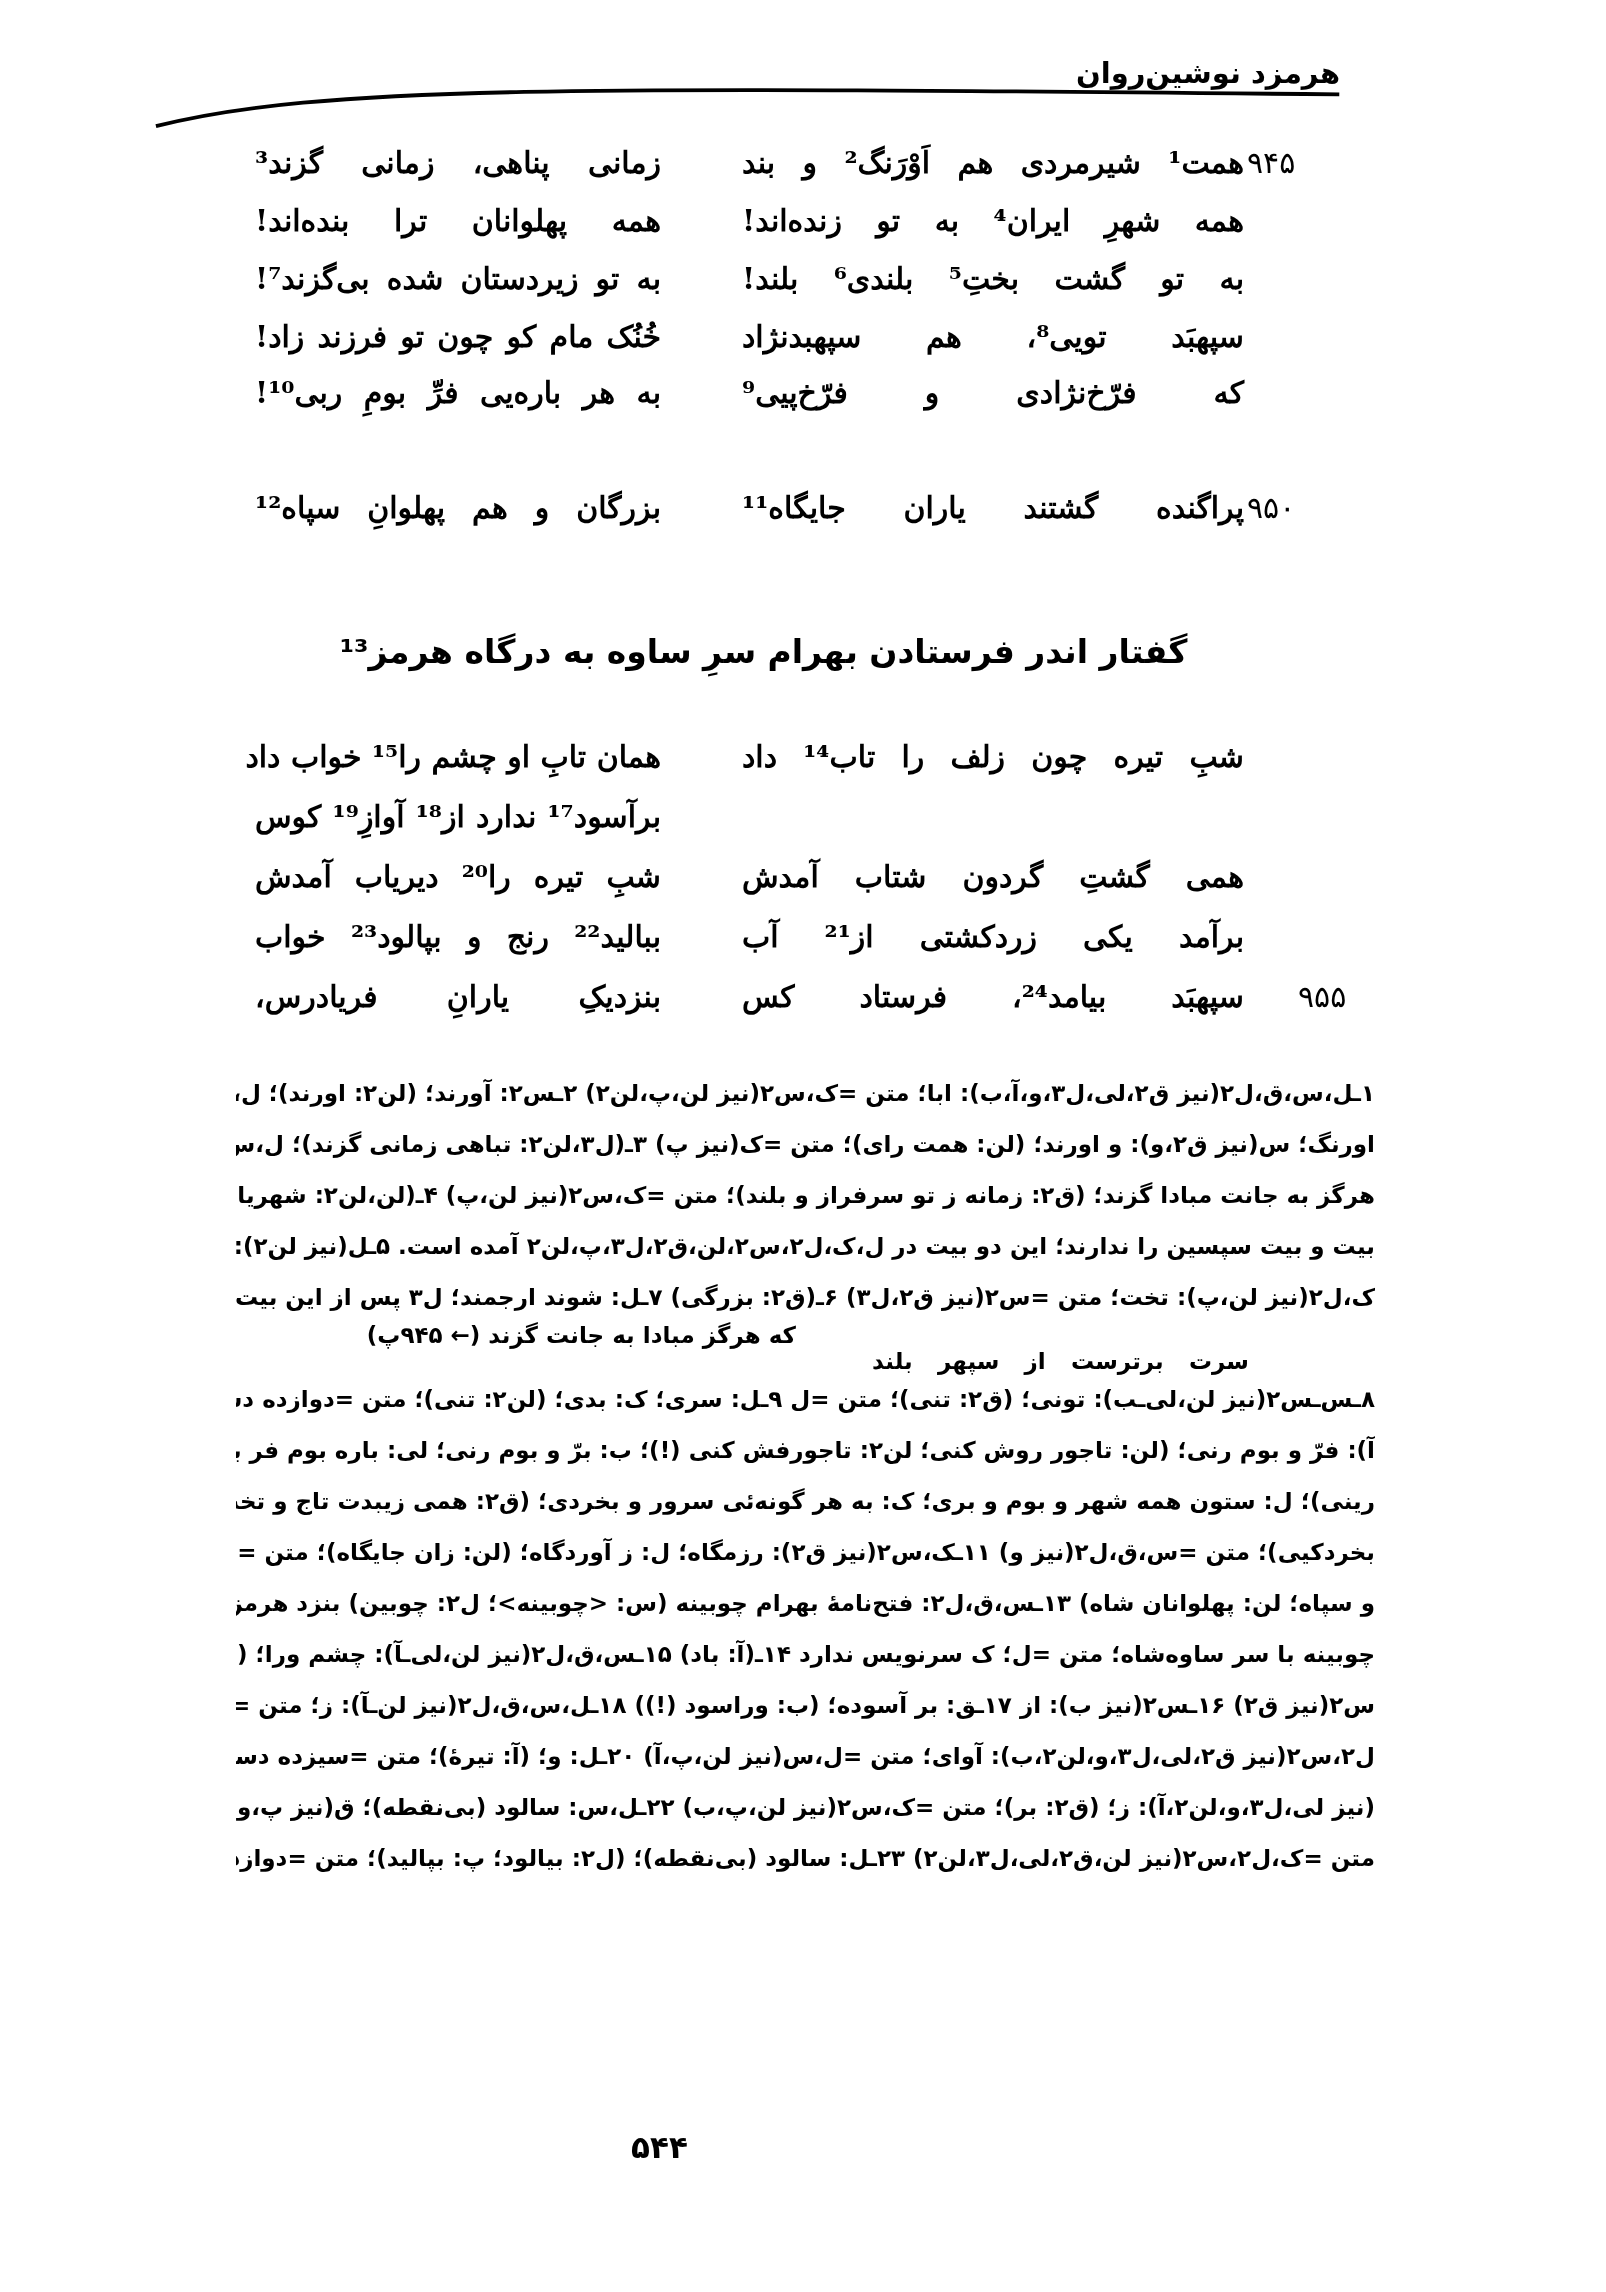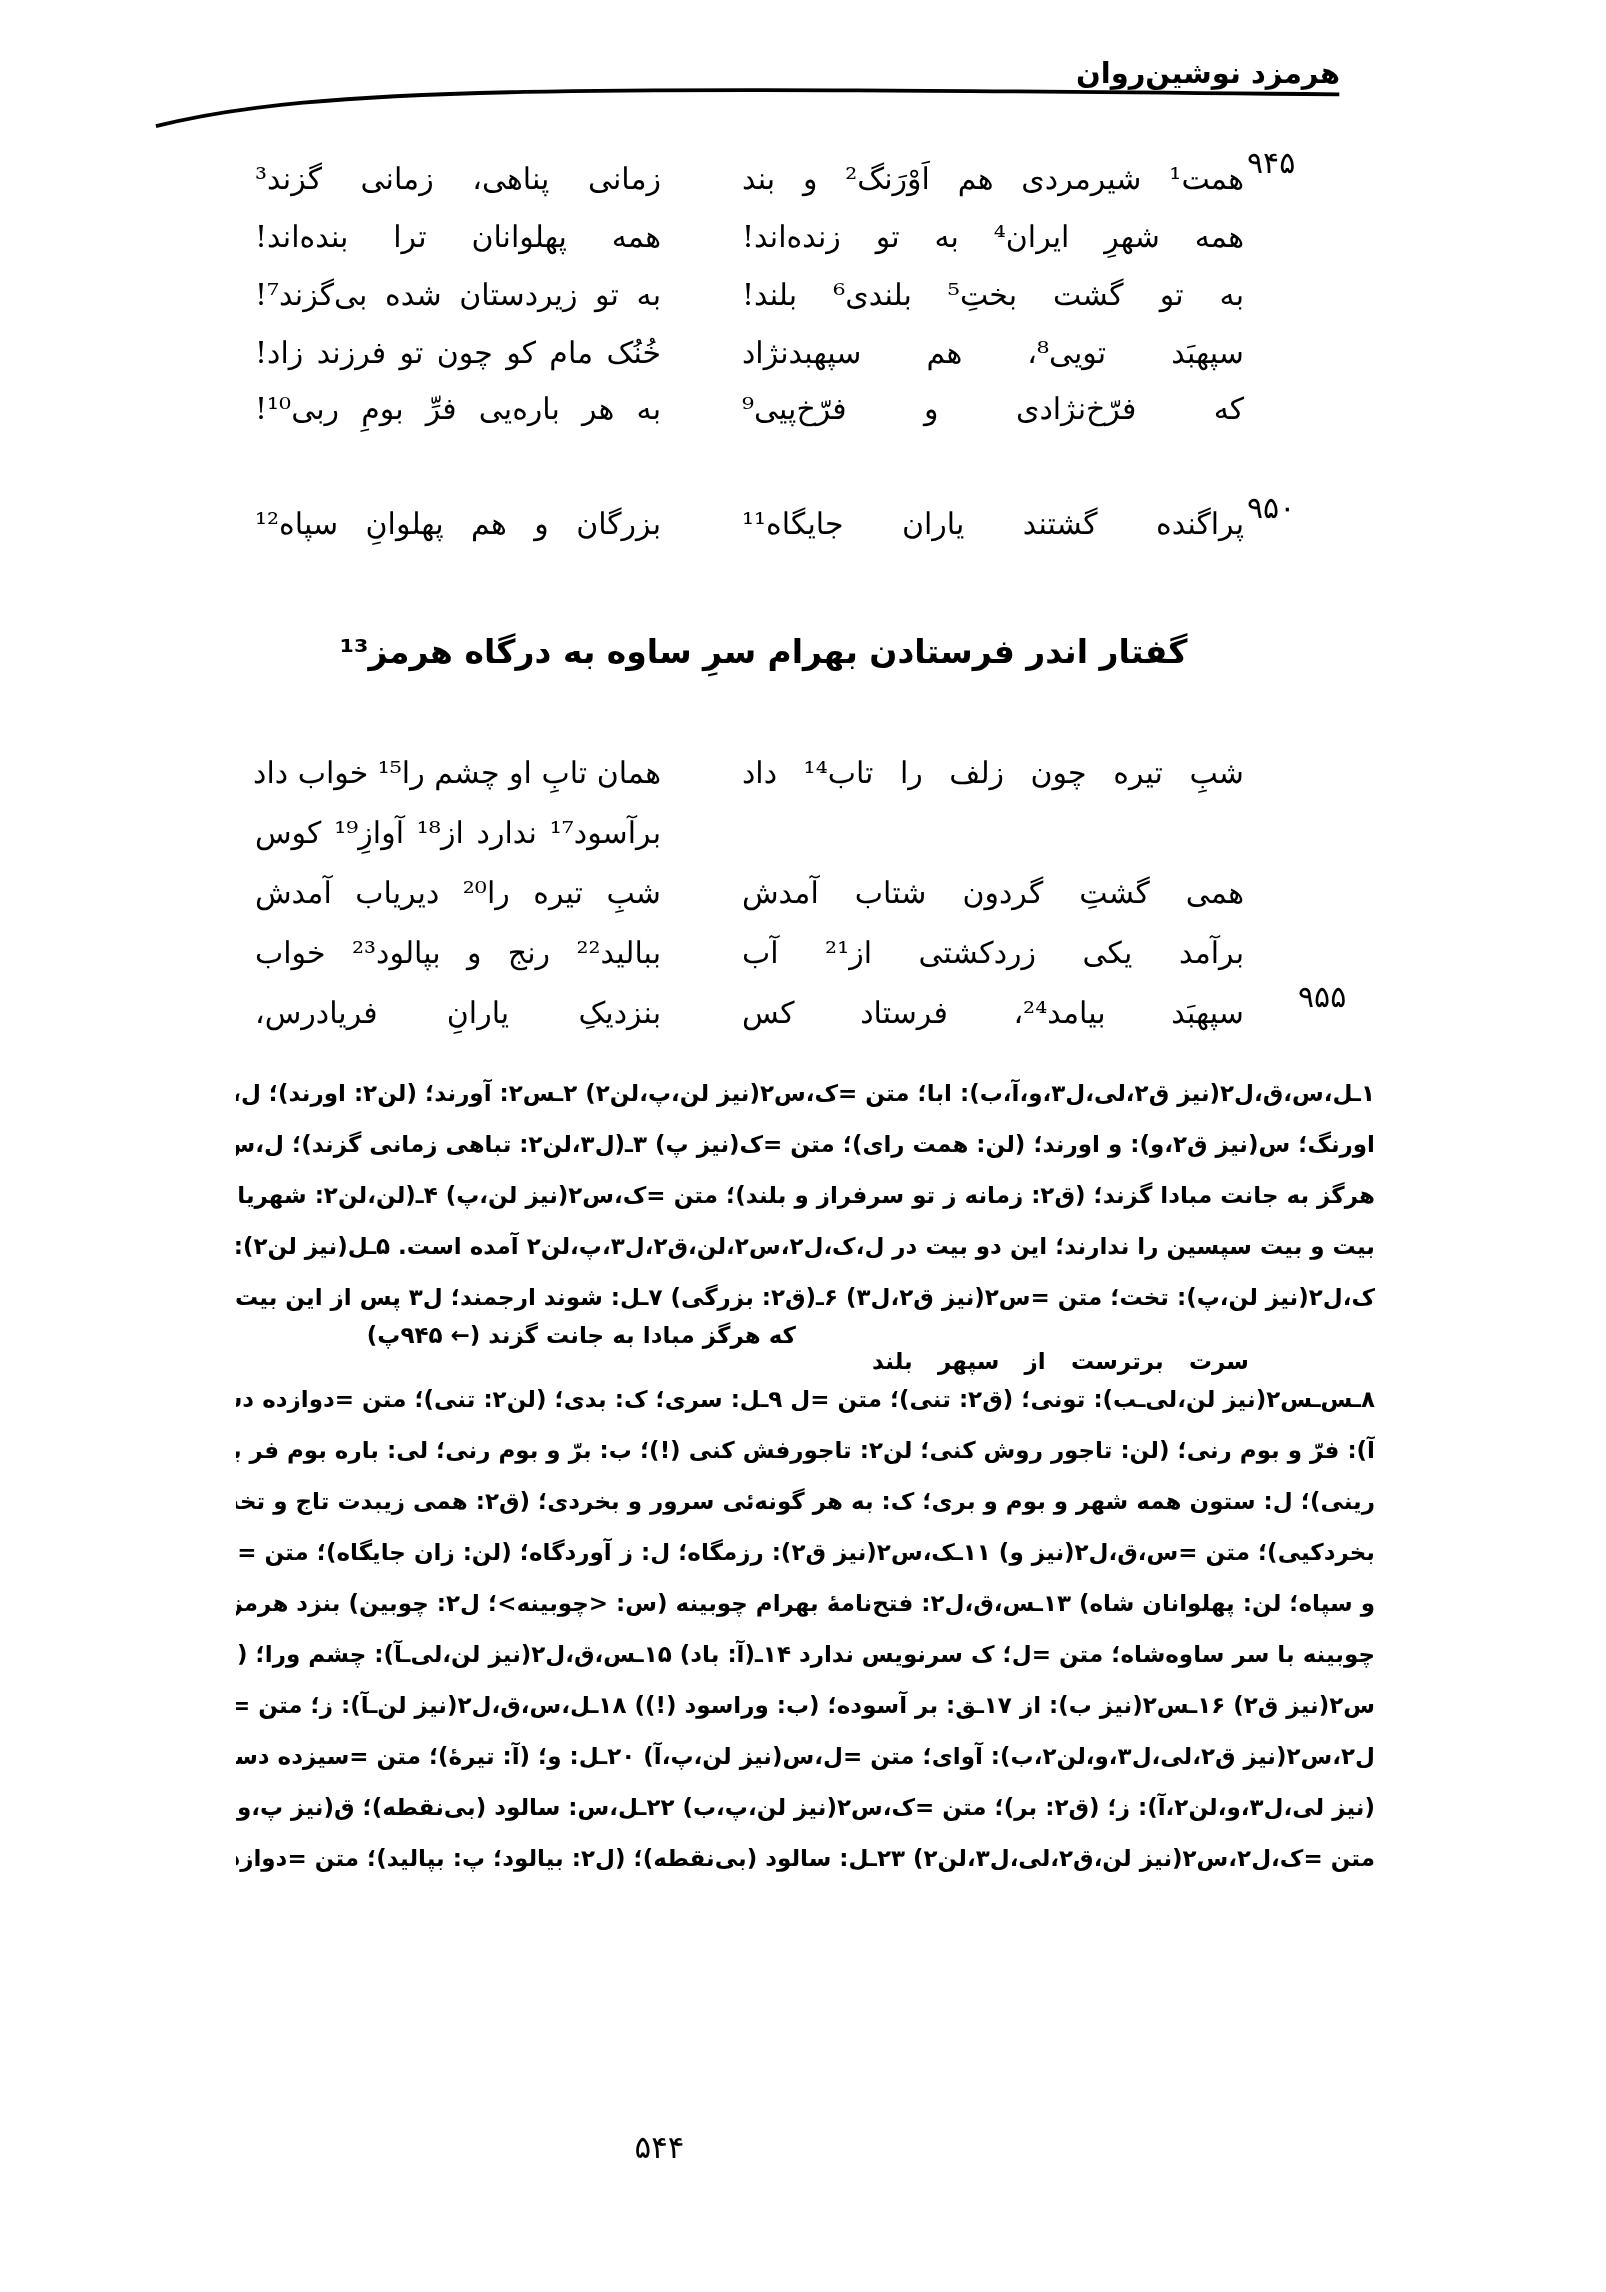--- a/index.html
+++ b/index.html
@@ -15,22 +15,22 @@
   .header-rule { position: absolute; left: 0; top: 0; width: 1607px; height: 212px; pointer-events: none; }
   .verse-block { position: absolute; left: 0; width: 1607px; }
   .verse-row {
     position: absolute; left: 0; width: 1607px; height: 58px;
     direction: rtl; font-family: "DejaVu Serif", serif; font-size: 30px;
   }
   .verse-num {
     position: absolute; right: 288px; top: 0; width: 72px; text-align: left; white-space: nowrap;
   }
   .hemi {
-    position: absolute; top: 16px; white-space: nowrap; text-align: justify;
-    text-align-last: justify; direction: rtl;
+    position: absolute; top: 0; white-space: nowrap; text-align: justify;
+    text-align-last: justify; direction: rtl; font-weight: bold;
   }
   .hemi.right { right: 363px; width: 502px; }
   .hemi.left  { right: 946px; width: 406px; }
   .section-heading {
     position: absolute; left: 0; width: 1527px; top: 632px; text-align: center;
     font-size: 33px; font-weight: bold; direction: rtl; white-space: nowrap;
   }
   .footnotes {
     position: absolute; right: 232px; width: 1139px; top: 1068px;
     direction: rtl; text-align: justify; font-size: 23px; line-height: 51px;
@@ -38,21 +38,21 @@
   }
   .fn-line { white-space: nowrap; overflow: hidden; height: 51px; text-align-last: justify; }
   .fn-line.short { text-align-last: right; }
   .fn-quote {
     position: relative; height: 51px; white-space: nowrap;
   }
   .fn-quote .q-right { position: absolute; right: 126px; top: 13px; width: 377px; text-align: justify; text-align-last: justify; }
   .fn-quote .q-left  { position: absolute; right: 579px; top: -13.5px; }
   .page-number {
     position: absolute; left: 0; width: 1319px; top: 2129px; text-align: center;
-    font-size: 31px; font-weight: normal; direction: rtl;
+    font-size: 31px; font-weight: bold; direction: rtl;
   }
 </style>
 </head>
 <body>
 
 <div class="page">
 
   <div class="running-title">هرمزد نوشین‌روان</div>
 
   <svg class="header-rule" viewBox="0 0 1664 220" xmlns="http://www.w3.org/2000/svg">

